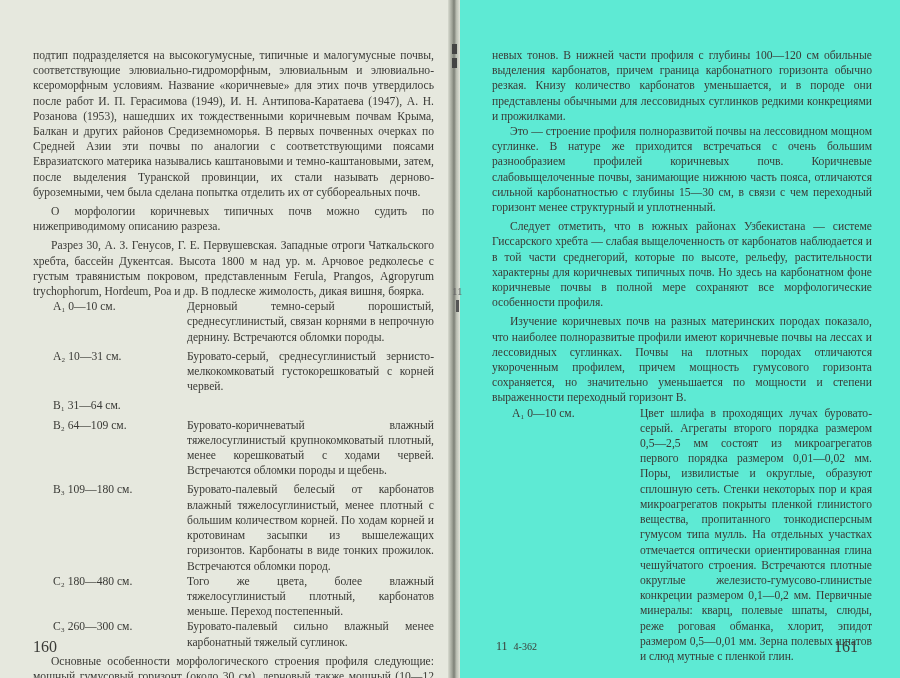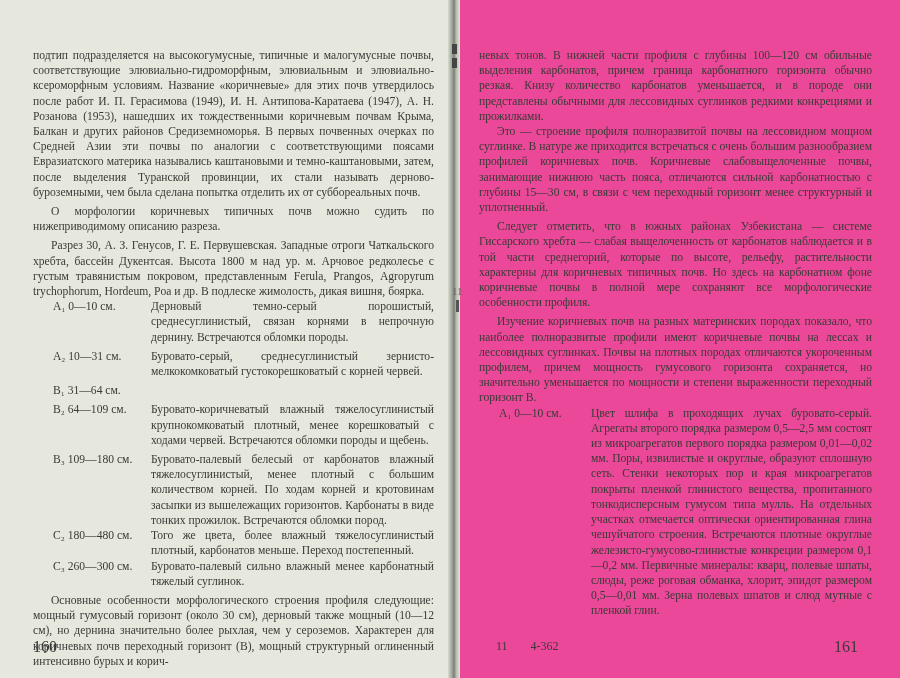--- a/index.html
+++ b/index.html
@@ -8,43 +8,43 @@
     background:#e4e7dc;
     font-family:"Liberation Serif", "DejaVu Serif", serif;
     color:#3a3a36;
   }
   .spread { position:relative; width:900px; height:678px; display:flex; }
   .page {
     position:relative; height:678px; box-sizing:border-box;
     font-size:11.6px; line-height:15.2px; text-align:justify;
   }
   .page-left { width:452px; background:#e6e8de; padding:48px 18px 0 33px; }
-  .page-right { width:448px; background:#ec4899; padding:48px 28px 0 27px; }
+  .page-right { width:448px; background:#5eead4; padding:48px 28px 0 40px; }
   .gutter {
     position:absolute; left:448px; top:0; width:12px; height:678px;
     background:linear-gradient(to right,#d8dbd0 0%,#9da095 35%,#7c7f76 50%,#b9bcb1 70%,#e2e4da 100%);
   }
   .sig-mark { position:absolute; background:#444; width:5px; }
   .sig-1 { left:452px; top:44px; height:10px; }
   .sig-2 { left:452px; top:58px; height:10px; }
   .sig-3 { left:456px; top:300px; height:12px; background:#555; width:3px; }
   .sig-label { position:absolute; left:452px; top:285px; font-size:11px; color:#666; }
   p { margin:0; }
   .indent { text-indent:18px; }
   .gap { margin-top:4px; }
   .hz { display:flex; }
   .hz-label { flex:0 0 auto; white-space:nowrap; }
-  .hz-text { flex:1 1 auto; }
+  .hz-text { flex:1 1 auto;margin-left:36px; }
   .left-hz .hz-label { width:118px; padding-left:20px; box-sizing:border-box; }
   .right-hz .hz-label { width:112px; padding-left:20px; box-sizing:border-box; }
   .page-num { position:absolute; bottom:24px; font-size:16px; }
   .page-left .page-num { left:33px; }
   .page-right .page-num { right:42px; }
   .signature { position:absolute; bottom:24px; left:44px; font-size:12px; }
-  .signature small { font-size:12px; margin-left:23px; }
+  .signature small { font-size:10px; margin-left:6px; }
 </style>
 </head>
 <body>
 
 <div class="spread">
 
   <div class="page page-left">
     <p>подтип подразделяется на высокогумусные, типичные и малогумусные почвы, соответствующие элювиально-гидроморфным, элювиальным и элювиально-ксероморфным условиям. Название «коричневые» для этих почв утвердилось после работ И. П. Герасимова (1949), И. Н. Антипова-Каратаева (1947), А. Н. Розанова (1953), нашедших их тождественными коричневым почвам Крыма, Балкан и других районов Средиземноморья. В первых почвенных очерках по Средней Азии эти почвы по аналогии с соответствующими поясами Евразиатского материка назывались каштановыми и темно-каштановыми, затем, после выделения Туранской провинции, их стали называть дерново-буроземными, чем была сделана попытка отделить их от суббореальных почв.</p>
     <p class="indent gap">О морфологии коричневых типичных почв можно судить по нижеприводимому описанию разреза.</p>
     <p class="indent gap">Разрез 30, А. З. Генусов, Г. Е. Первушевская. Западные отроги Чаткальского хребта, бассейн Дукентсая. Высота 1800 м над ур. м. Арчовое редколесье с густым травянистым покровом, представленным Ferula, Prangos, Agropyrum trychophorum, Hordeum, Poa и др. В подлеске жимолость, дикая вишня, боярка.</p>

